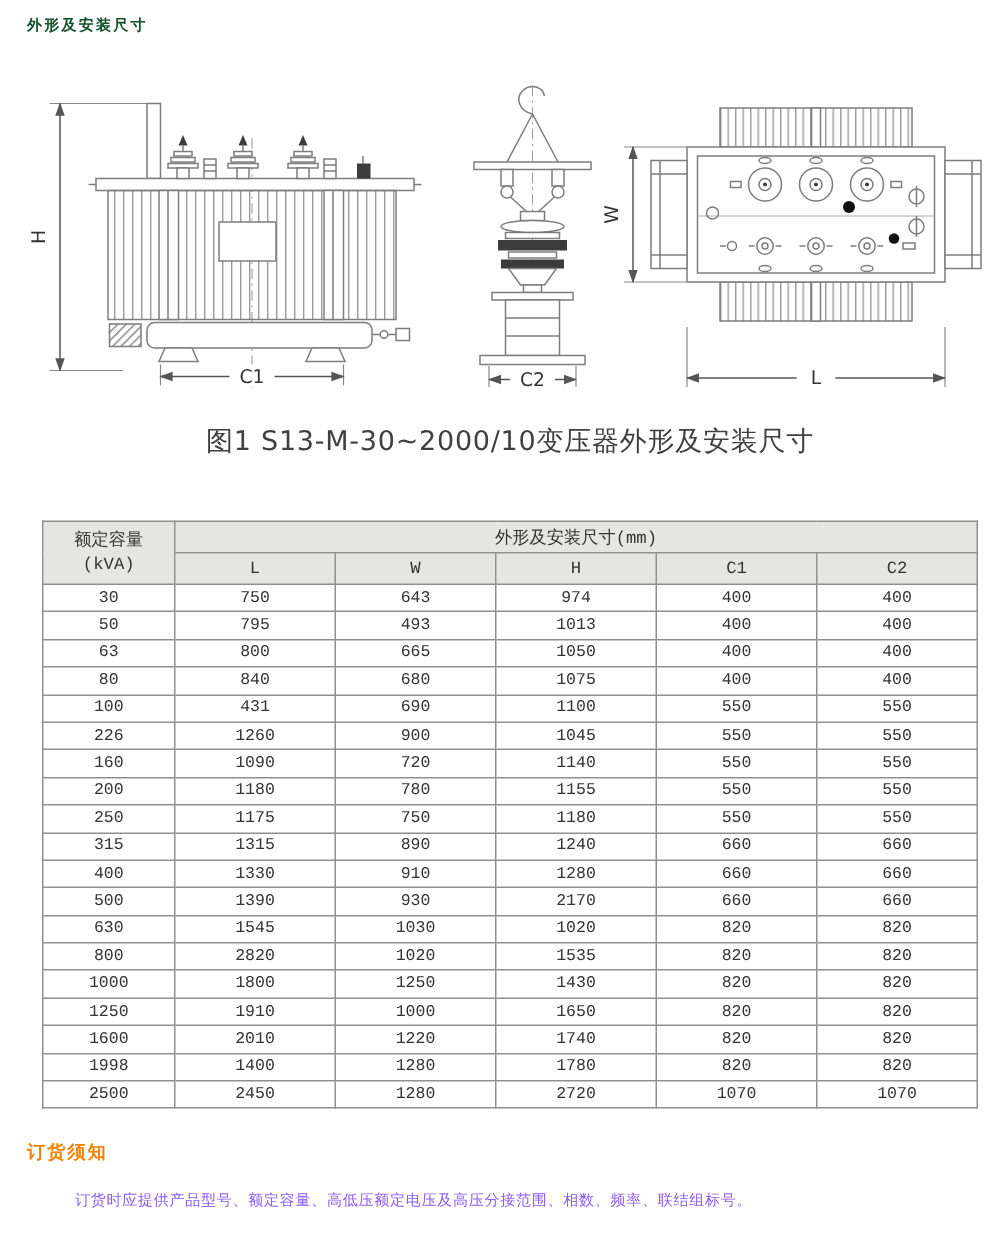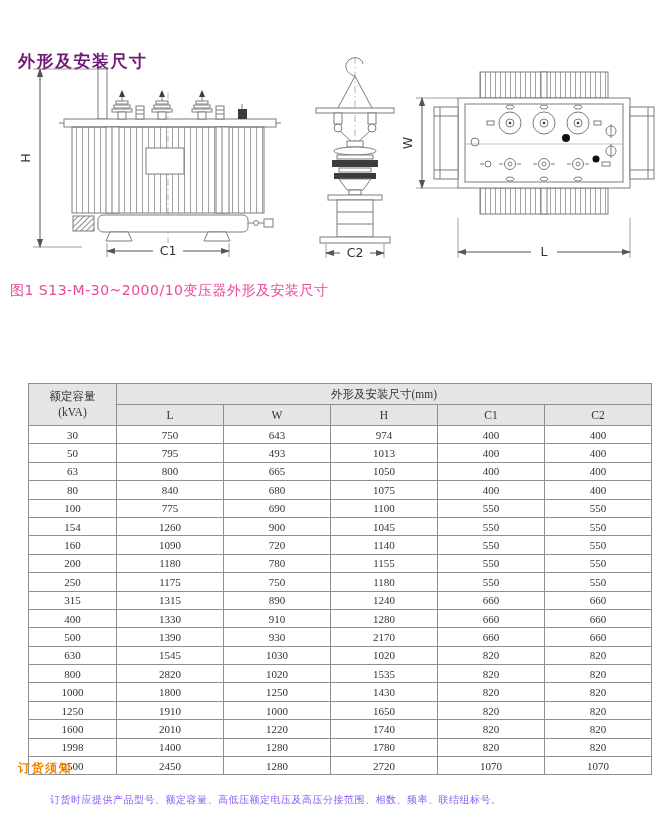--- a/index.html
+++ b/index.html
@@ -2,32 +2,32 @@
 <html><head>
 <meta charset="utf-8">
 <style>
   html,body{margin:0;padding:0;}
   body{
     width:670px;height:825px;position:relative;background:#ffffff;
     font-family:"DejaVu Sans","Liberation Sans",sans-serif;color:#333;
   }
   .page-title{
     position:absolute;left:18px;top:10px;
-    font-size:17px;font-weight:bold;color:#701a75;letter-spacing:1.5px;margin-top:40px;
+    font-size:10px;font-weight:bold;color:#14532d;letter-spacing:1.5px;
   }
   .figure-wrap{position:absolute;left:10px;top:52px;width:650px;height:225px;}
   .figure-caption{
-    position:absolute;left:10px;top:282px;width:660px;
-    font-size:14px;color:#ec4899;letter-spacing:0.5px;
+    position:absolute;left:10px;top:282px;width:660px;text-align:center;
+    font-size:18px;color:#404040;letter-spacing:0.5px;
   }
   .table-wrap{position:absolute;left:28px;top:347px;}
   table.dims{
     border-collapse:collapse;table-layout:fixed;width:624px;
-    font-family:Liberation Serif, serif;
-    font-size:11px;color:#333;margin-top:36px;
+    font-family:Liberation Mono, monospace;
+    font-size:11px;color:#333;
   }
   table.dims th,table.dims td{
     border:1px solid #8f8f8f;text-align:center;vertical-align:middle;padding:0;
   }
   table.dims thead th{
     background:#e5e5e3;font-weight:normal;font-size:11.5px;height:20px;
   }
   table.dims thead th.cap{line-height:1.35;}
   table.dims tbody td{height:17.4px;background:#fff;}
   .order-heading{
@@ -342,28 +342,28 @@
         <tr>
     <td>80</td>
     <td>840</td>
     <td>680</td>
     <td>1075</td>
     <td>400</td>
     <td>400</td>
   </tr>
         <tr>
     <td>100</td>
-    <td>775</td>
+    <td>431</td>
     <td>690</td>
     <td>1100</td>
     <td>550</td>
     <td>550</td>
   </tr>
         <tr>
-    <td>154</td>
+    <td>226</td>
     <td>1260</td>
     <td>900</td>
     <td>1045</td>
     <td>550</td>
     <td>550</td>
   </tr>
         <tr>
     <td>160</td>
     <td>1090</td>
     <td>720</td>

